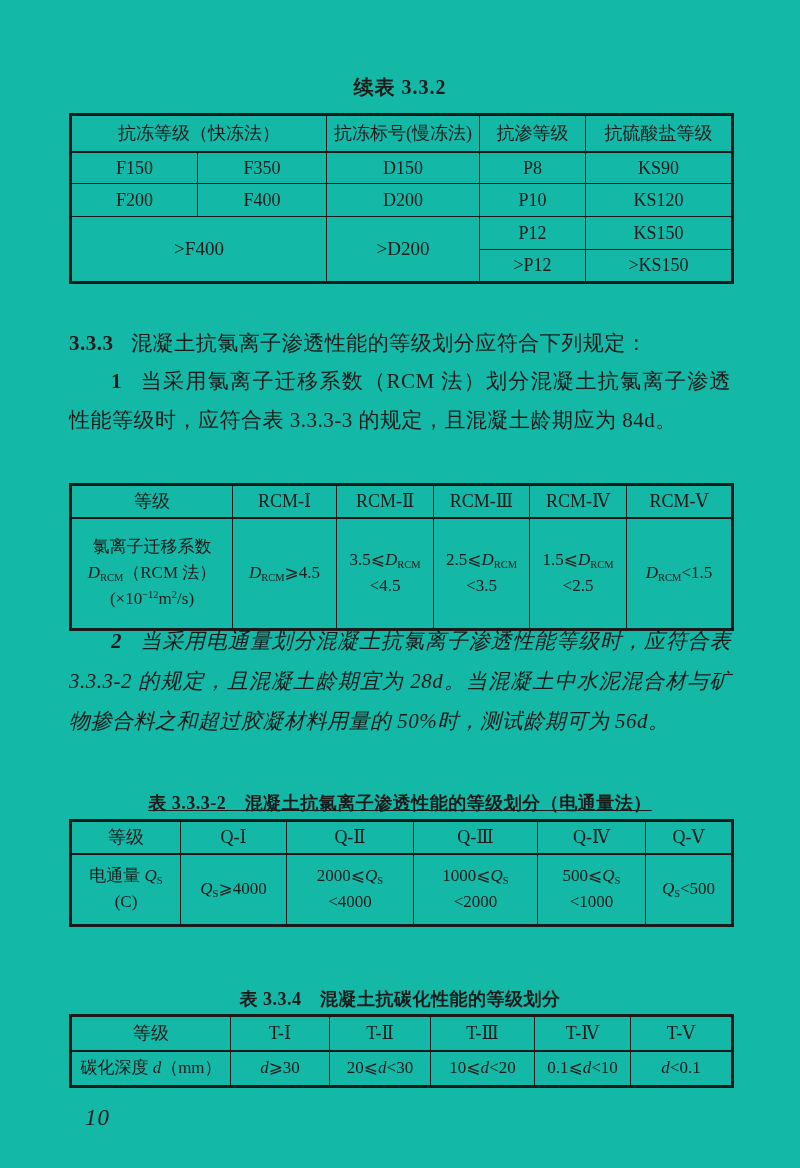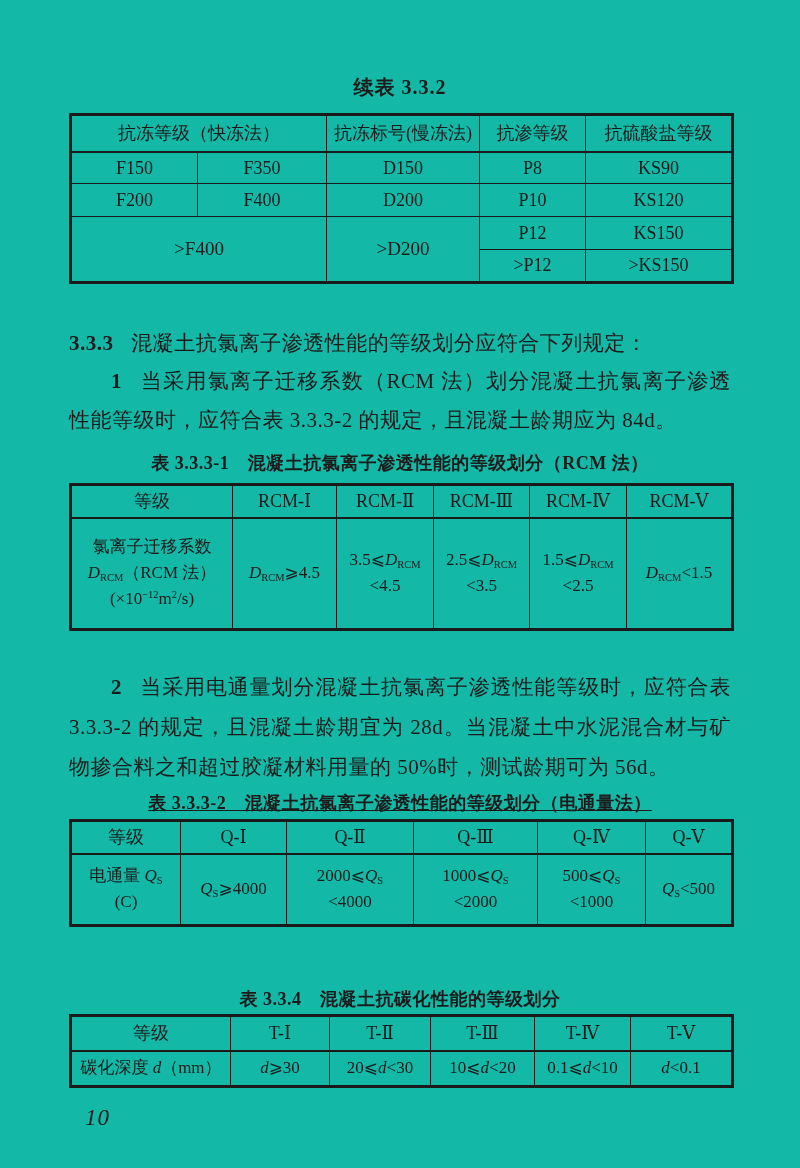--- a/index.html
+++ b/index.html
@@ -53,21 +53,21 @@
 
   sub{font-size:10.5px;vertical-align:-3px;letter-spacing:0;}
   sup{font-size:10.5px;vertical-align:6px;letter-spacing:0;}
   i{font-style:italic;}
 
   
   .para{font-size:21px;line-height:39px;text-align:justify;letter-spacing:0.5px;}
   .para .num{font-weight:bold;margin-right:0.85em;}
   #sec333{top:303px;}
   #item1{top:341px;text-indent:42px;}
-  #item2{top:646px;text-indent:42px;line-height:40px;}
+  #item2{top:600px;text-indent:42px;line-height:40px;font-style:italic;}
   #sec334{top:939px;}
 
   .caption{text-align:center;font-weight:bold;font-size:18px;letter-spacing:0.5px;}
   #cap3331{top:451px;}
   #cap3332{top:791px;text-decoration:underline;}
   #cap334{top:987px;}
 
   .page-num{position:absolute;left:85px;top:1098px;font-style:italic;font-size:23px;letter-spacing:1px;margin-top:7px;}
 </style>
 </head>
@@ -114,23 +114,22 @@
     </tr>
     <tr class="r4">
       <td>&gt;P12</td>
       <td>&gt;KS150</td>
     </tr>
   </tbody>
     </table>
 
   <p class="blk para" id="sec333"><span class="num">3.3.3</span><span>混凝土抗氯离子渗透性能的等级划分应符合下列规定：</span></p>
 
-  <p class="blk para" id="item1"><span class="num">1</span><span>当采用氯离子迁移系数（RCM 法）划分混凝土抗氯离子渗透性能等级时，应符合表 3.3.3-2 的规定，且混凝土龄期应为 84d。</span></p>
-
-  <div class="blk caption" id="cap3331">表 3.3.3-1　混凝土抗氯离子渗透性能的等级划分（RCM 法）</div>
+  <p class="blk para" id="item1"><span class="num">1</span><span>当采用氯离子迁移系数（RCM 法）划分混凝土抗氯离子渗透性能等级时，应符合表 3.3.3-3 的规定，且混凝土龄期应为 84d。</span></p>
+
 
   <table class="tbl blk" id="t3331">
     <colgroup>
       <col style="width:162px">
         <col style="width:104px">
         <col style="width:97px">
         <col style="width:96px">
         <col style="width:97px">
         <col style="width:106px">
     </colgroup>

